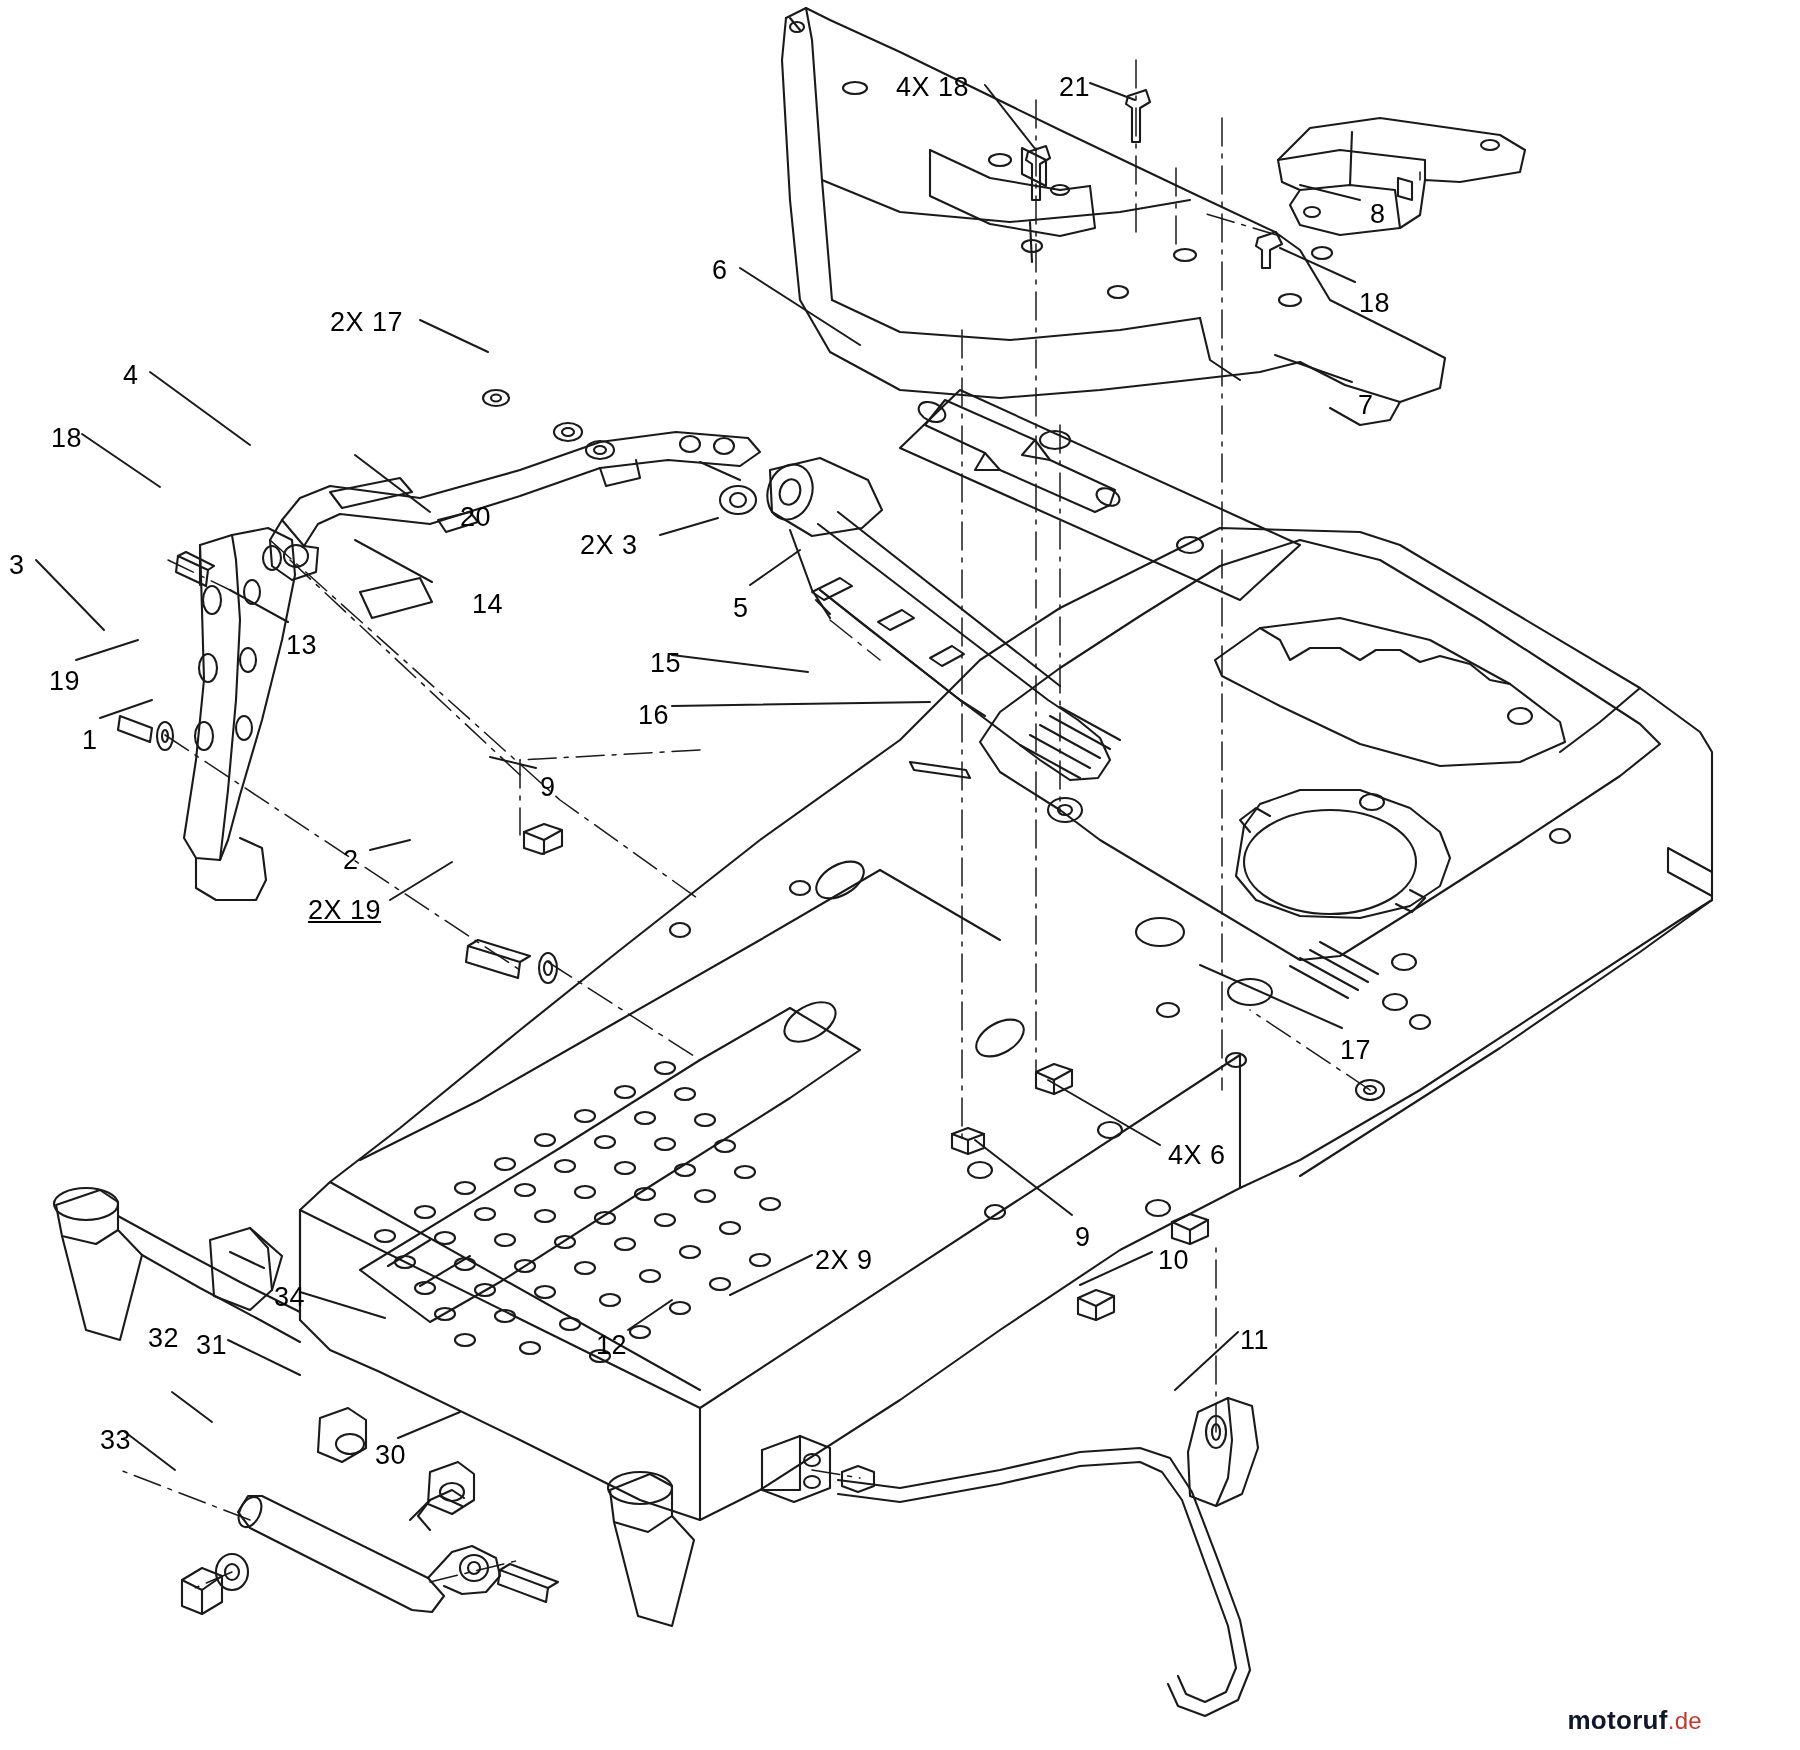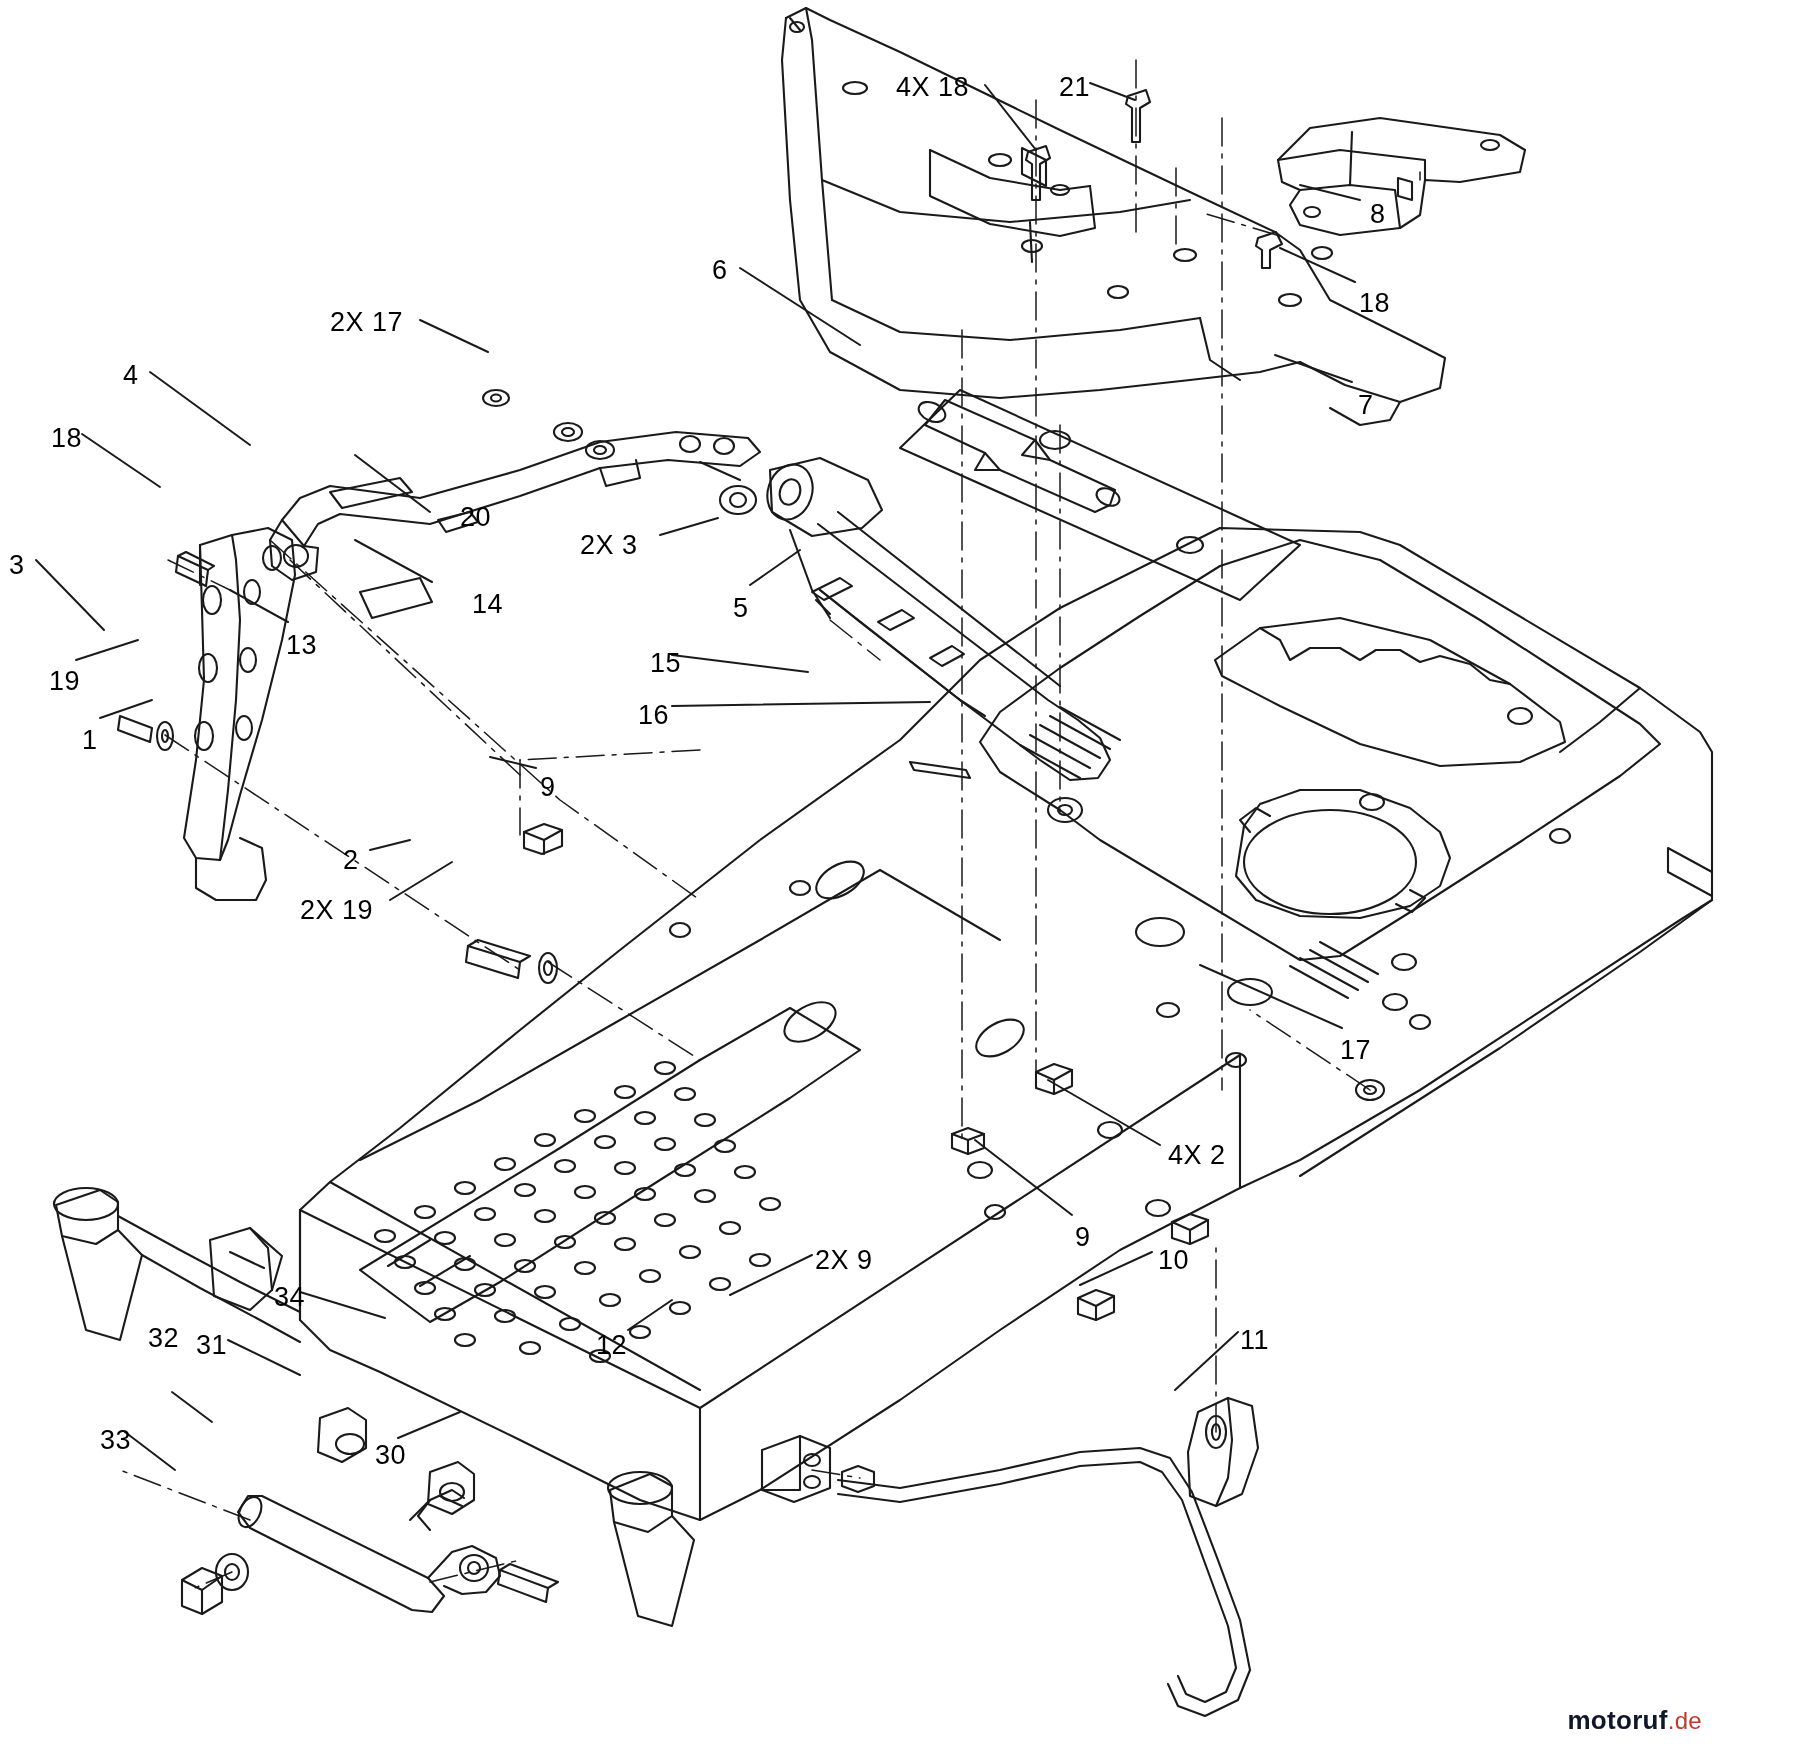--- a/index.html
+++ b/index.html
@@ -436,23 +436,23 @@
       <div class="callout" style="left: 428px; top: 589px; margin-left: 44px;">14</div>
       <div class="callout" style="left: 733px; top: 593px;">5</div>
       <div class="callout" style="left: 9px; top: 550px;">3</div>
       <div class="callout" style="left: 286px; top: 630px;">13</div>
       <div class="callout" style="left: 49px; top: 666px;">19</div>
       <div class="callout" style="left: 638px; top: 648px; margin-left: 12px;">15</div>
       <div class="callout" style="left: 638px; top: 700px;">16</div>
       <div class="callout" style="left: 82px; top: 725px;">1</div>
       <div class="callout" style="left: 540px; top: 772px;">9</div>
       <div class="callout" style="left: 343px; top: 845px;">2</div>
-      <div class="callout" style="left: 300px; top: 895px;">2X  19</div>
+      <div class="callout" style="left: 308px; top: 895px; text-decoration: underline;">2X  19</div>
       <div class="callout" style="left: 1340px; top: 1035px;">17</div>
-      <div class="callout" style="left: 1168px; top: 1140px;">4X  2</div>
+      <div class="callout" style="left: 1168px; top: 1140px;">4X  6</div>
       <div class="callout" style="left: 1075px; top: 1222px;">9</div>
       <div class="callout" style="left: 815px; top: 1245px;">2X  9</div>
       <div class="callout" style="left: 1158px; top: 1245px;">10</div>
       <div class="callout" style="left: 1240px; top: 1325px;">11</div>
       <div class="callout" style="left: 596px; top: 1330px;">12</div>
       <div class="callout" style="left: 274px; top: 1282px;">34</div>
       <div class="callout" style="left: 196px; top: 1330px;">31</div>
       <div class="callout" style="left: 148px; top: 1323px; text-align: center;">32</div>
       <div class="callout" style="left: 100px; top: 1425px;">33</div>
       <div class="callout" style="left: 375px; top: 1440px;">30</div>

